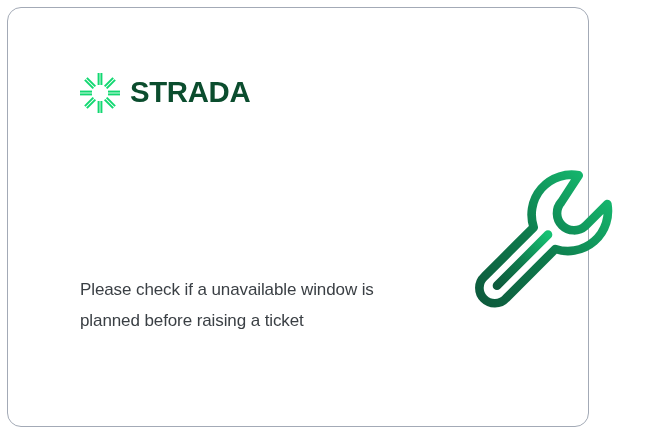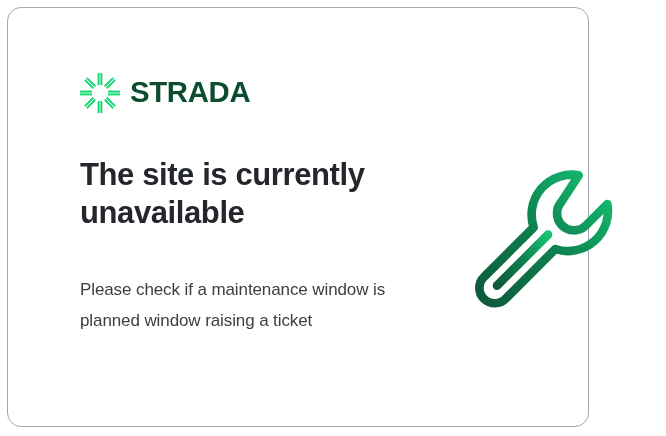--- a/index.html
+++ b/index.html
@@ -144,23 +144,22 @@
             </g>
           </g>
         </svg>
 
         <svg class="logo-wordmark" viewBox="0 0 300 46">
           <text x="0" y="37" font-family="Liberation Sans, sans-serif" font-size="45" font-weight="700" letter-spacing="-0.5" fill="#0b4d2e">STRADA</text>
         </svg>
 
       </div>
 
-      <h1 class="headline">The site is currently unavailable</h1>
 
-      <p class="body-copy">Please check if a maintenance window is planned window raising a ticket</p>
+      <p class="body-copy">Please check if a unavailable window is planned before raising a ticket</p>
 
     </div>
 
     <div class="wrench-wrap">
       <svg class="wrench-icon" viewBox="0 0 48 48" aria-hidden="true">
         <defs>
           <linearGradient id="wrenchGrad" x1="0" y1="1" x2="1" y2="0">
             <stop offset="0%" stop-color="#0d5a3c"></stop>
             <stop offset="45%" stop-color="#0e7a4c"></stop>
             <stop offset="100%" stop-color="#16c173"></stop>

